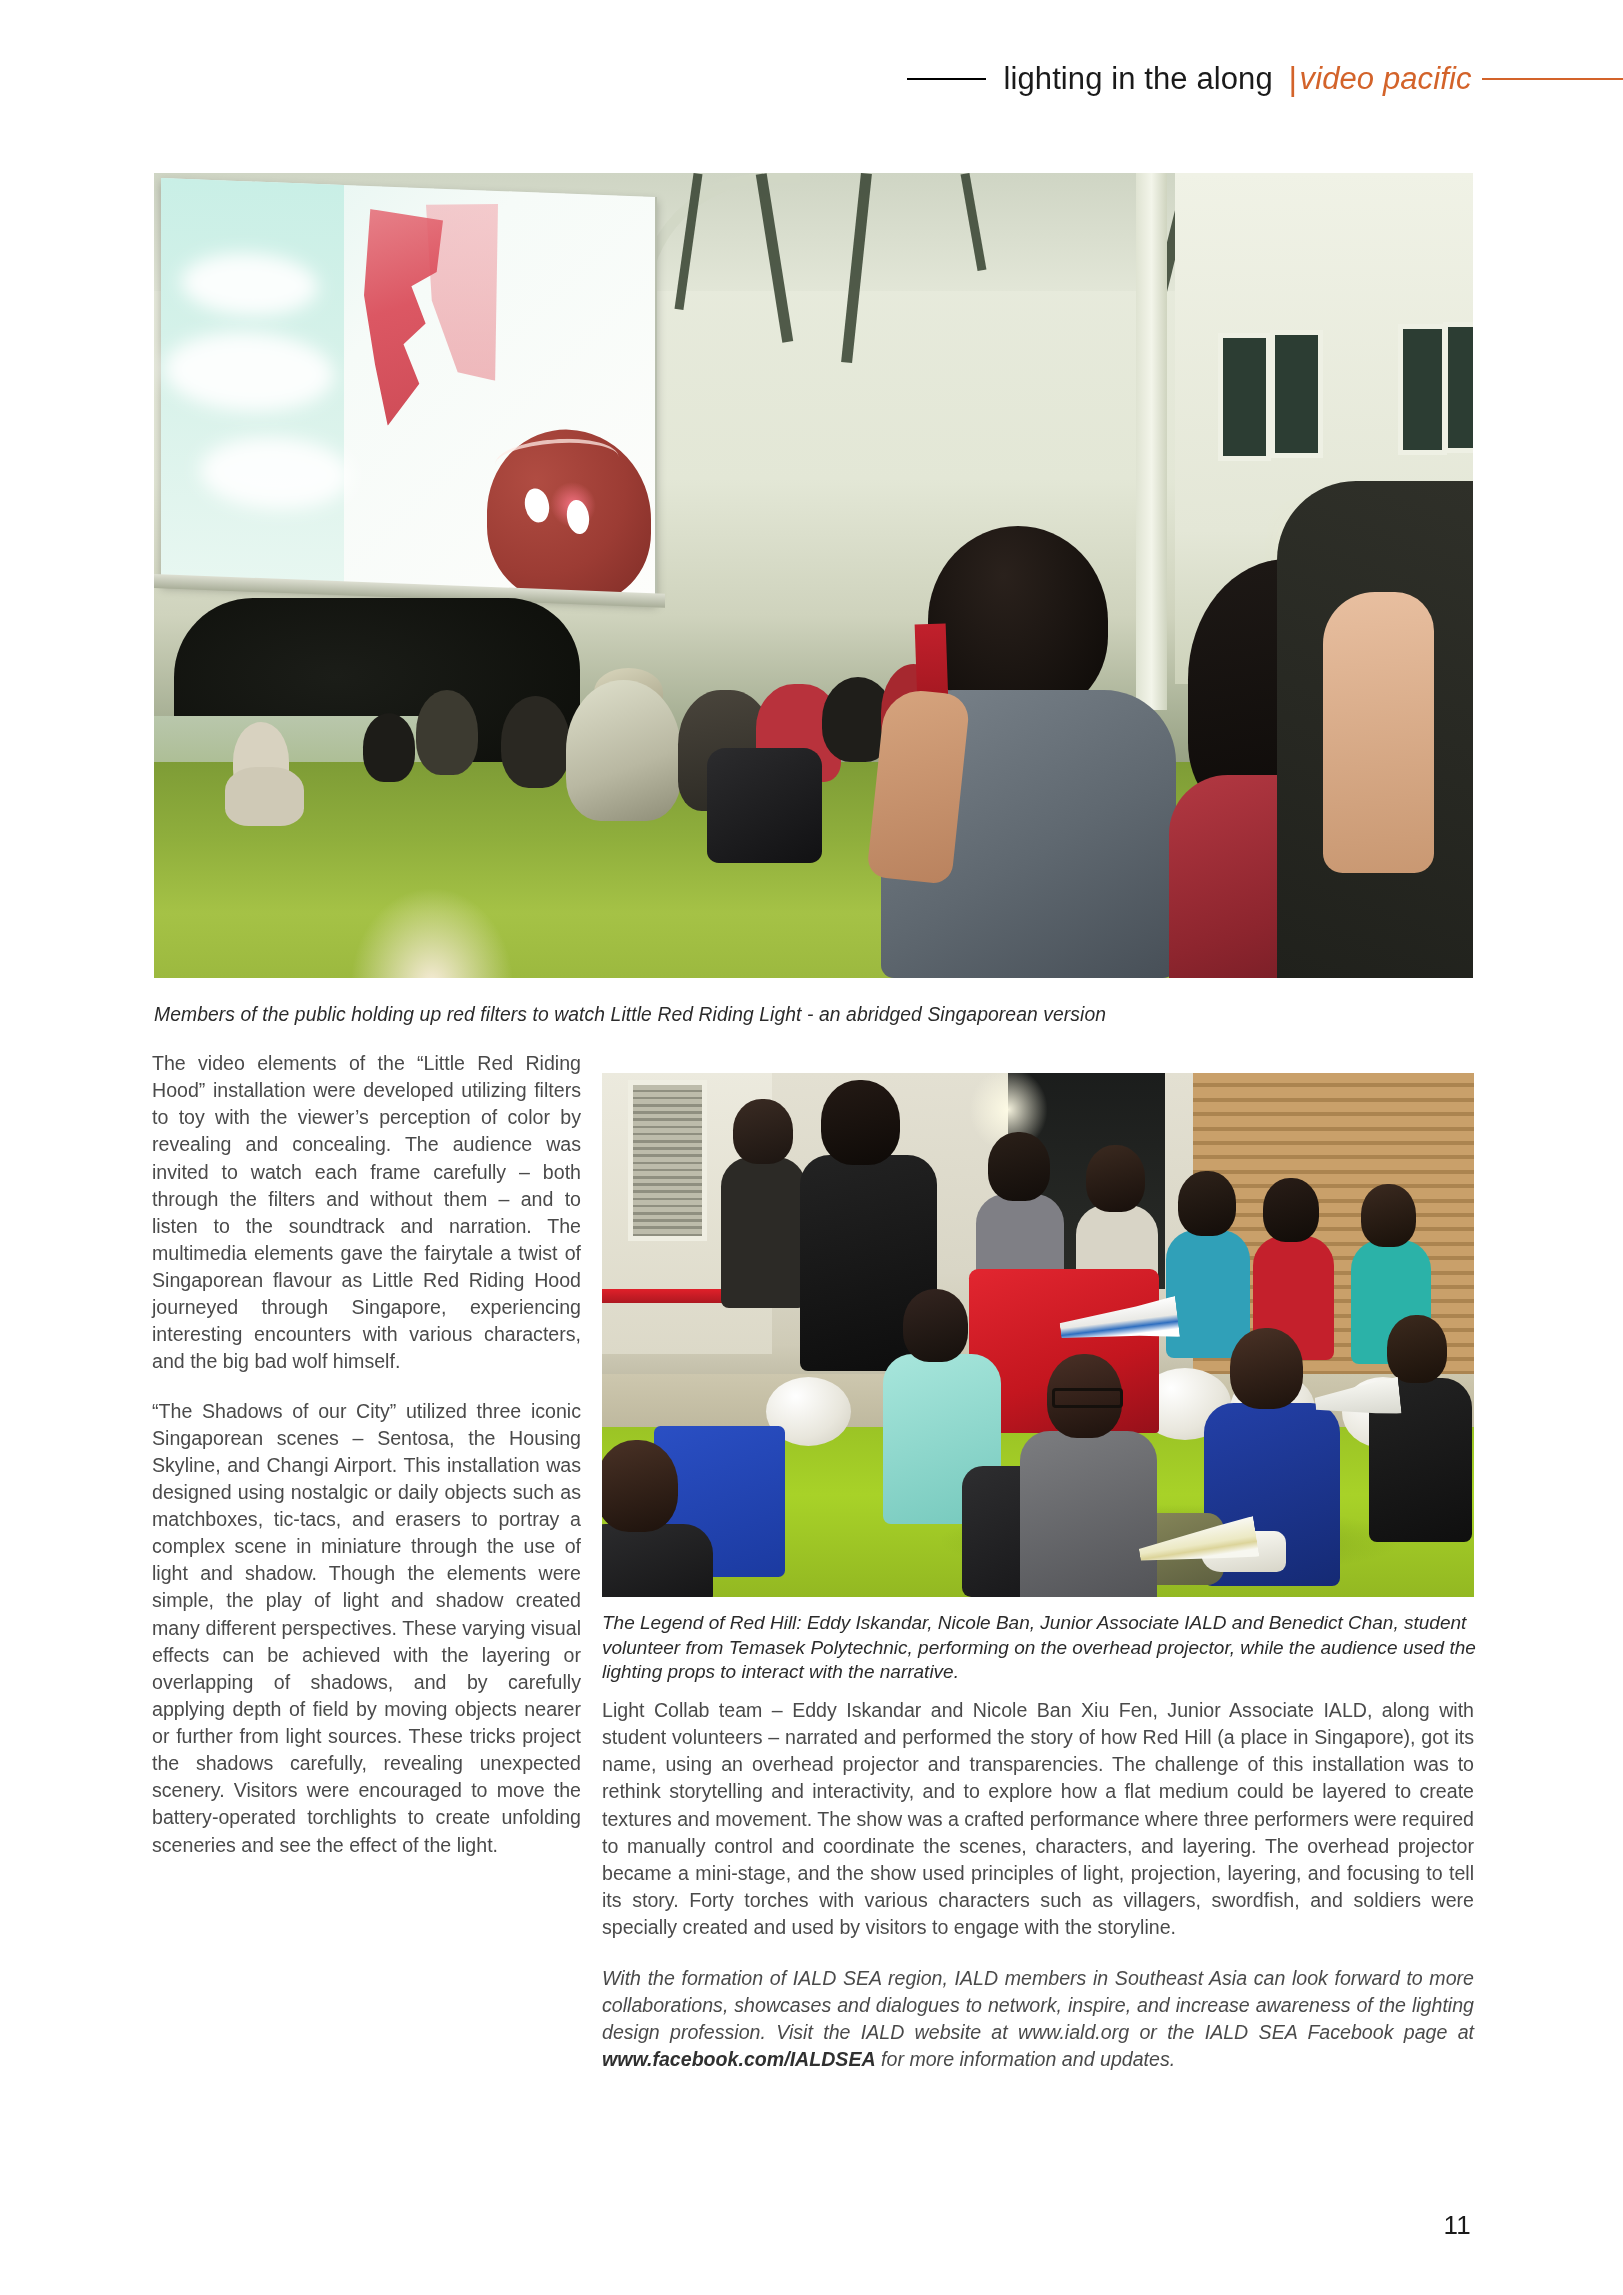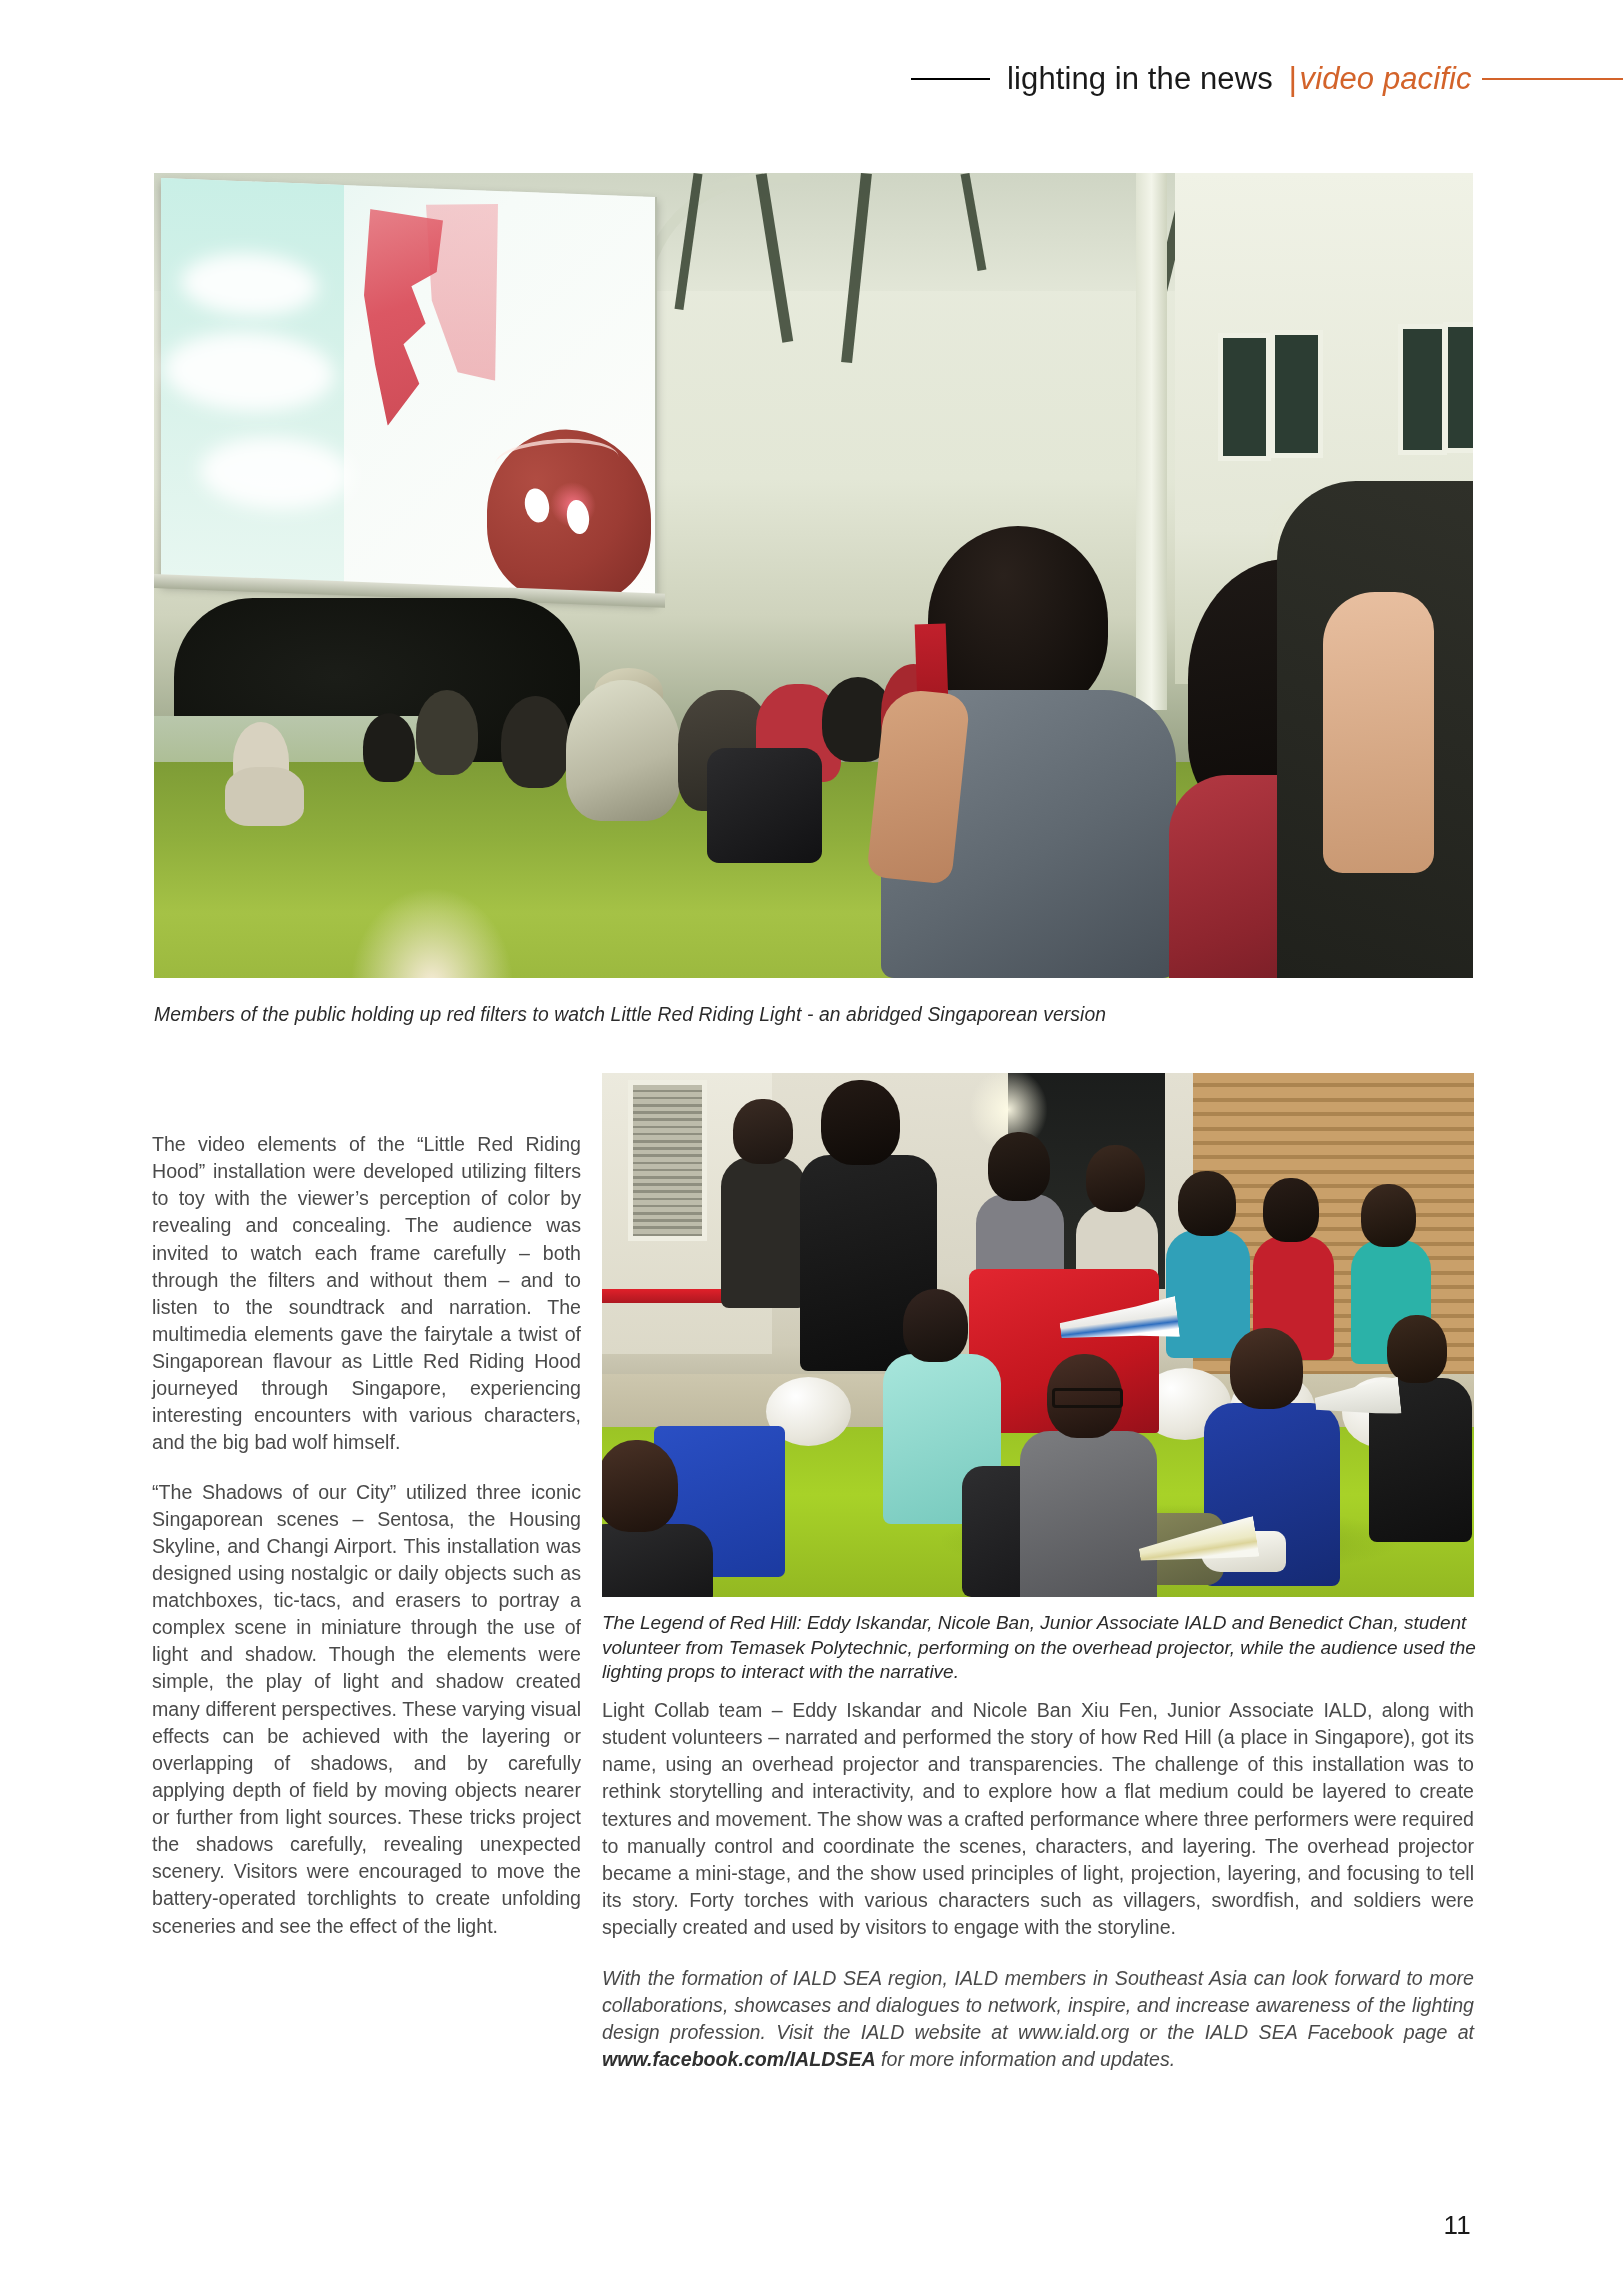--- a/index.html
+++ b/index.html
@@ -291,21 +291,21 @@
     font-style: italic;
     color: #2b2b2b;
     letter-spacing: 0.1px;
     line-height: 1.25;
   }
 
   
   .col-left {
     position: absolute;
     left: 152px;
-    top: 1131px;
+    top: 1050px;
     width: 429px;
     font-size: 19.6px;
     line-height: 1.385;
     color: #4a4a4a;
     text-align: justify;
   }
   .col-left p { margin: 0 0 22px 0; }
   .col-left p:last-child { margin-bottom: 0; }
 
   .col-right {
@@ -500,21 +500,21 @@
     font-size: 26px;
     color: #1a1a1a;
     letter-spacing: 0.3px;
   }
 </style>
 </head>
 <body>
 
 <div class="page-header">
   <div class="rule-left"></div>
-  <span class="hdr-main">lighting in the news</span>
+  <span class="hdr-main">lighting in the along</span>
   <span class="hdr-sep">|</span>
   <span class="hdr-accent">video pacific</span>
   <div class="rule-right"></div>
 </div>
 
 <div class="photo1">
   <div class="p1-wall"></div>
   <div class="p1-ceil"></div>
 
   <div class="p1-arch"></div>

